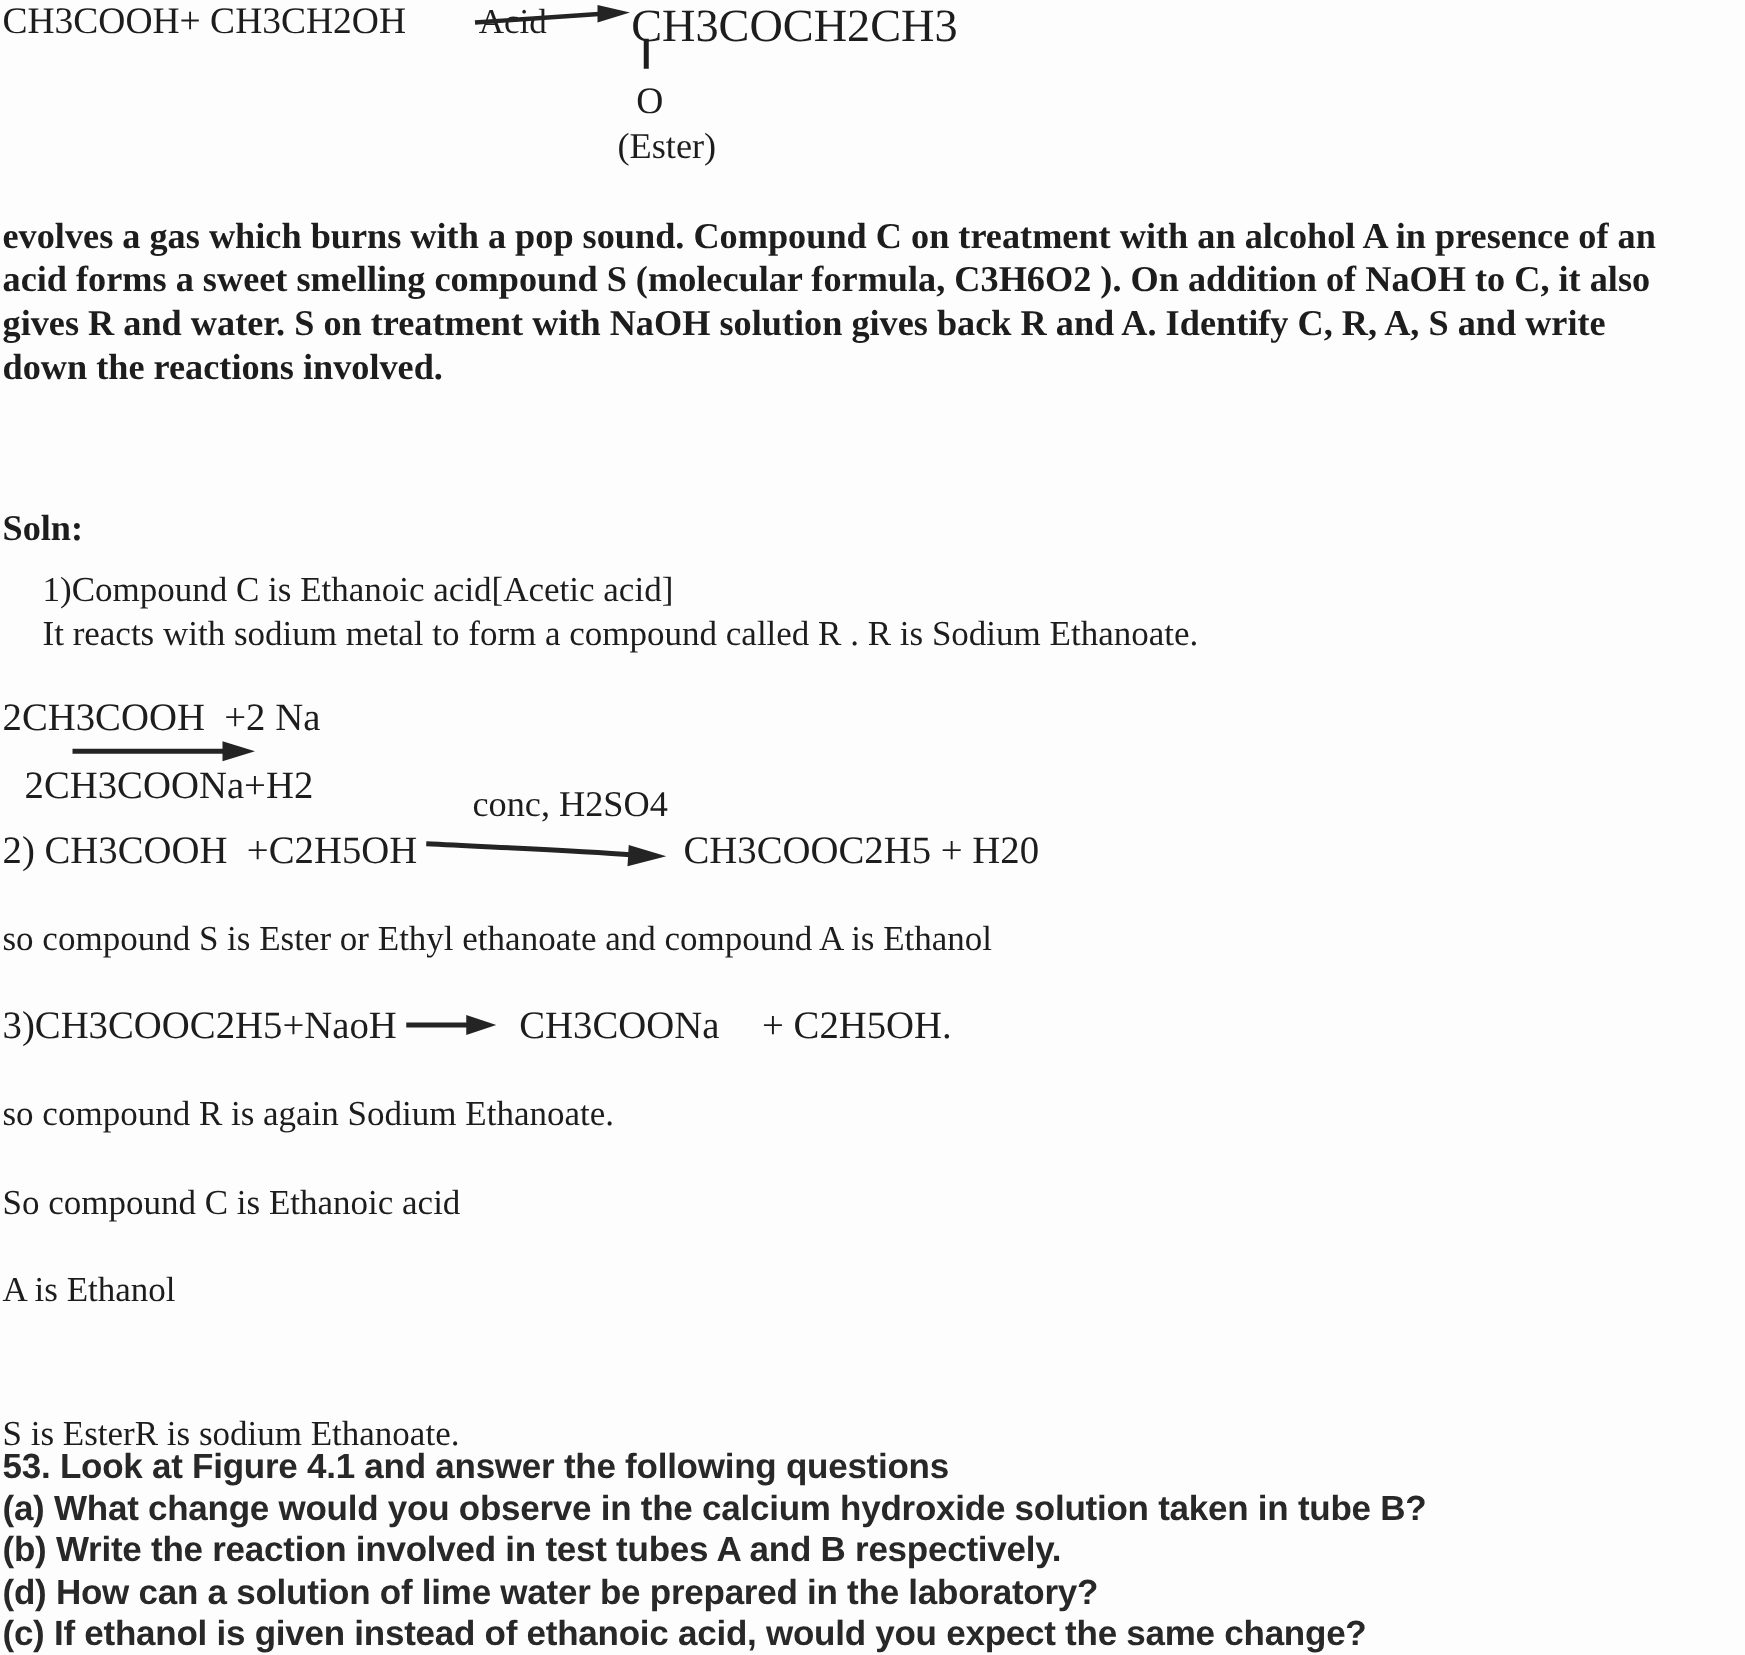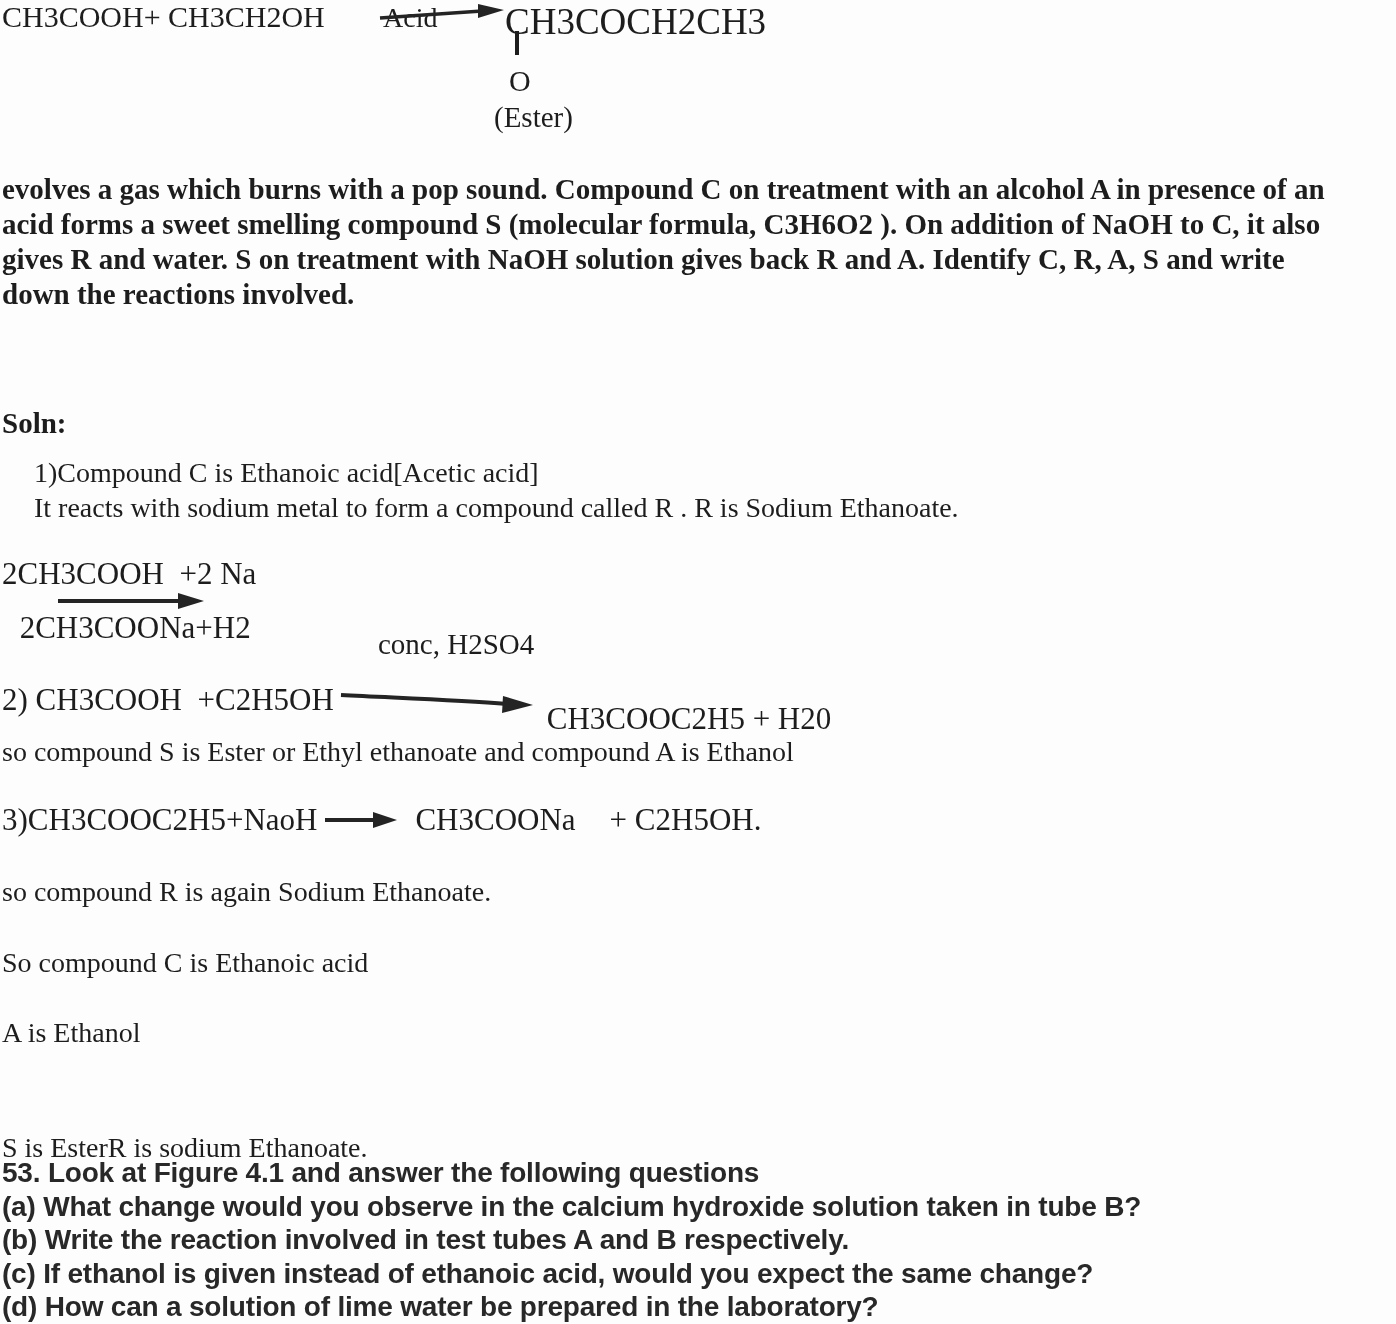--- a/index.html
+++ b/index.html
@@ -105,21 +105,21 @@
   </div>
 
   <div class="abs serif cond">conc, H2SO4</div>
 
   <div class="abs serif rxn rxn2">
     <span class="pre">2) CH3COOH  +C2H5OH</span>
     <svg width="200" height="30" viewBox="0 0 200 30" style="margin-left:5px;">
       <path class="arrow-stroke" d="M2,10 C60,13 120,15 168,19" stroke-width="4"></path>
       <polygon class="arrow-head" points="164,11 194,20 163,28"></polygon>
     </svg>
-    <span class="pre" style="margin-left:8px;margin-top:39px;">CH3COOC2H5 + H20</span>
+    <span class="pre" style="margin-left:8px;">CH3COOC2H5 + H20</span>
   </div>
 
   <div class="abs serif note note-s">so compound S is Ester or Ethyl ethanoate and compound A is Ethanol</div>
 
   <div class="abs serif rxn rxn3">
     <span class="pre">3)CH3COOC2H5+NaoH</span>
     <svg width="76" height="18" viewBox="0 0 76 18" style="margin-left:6px;">
       <path class="arrow-stroke" d="M2,9 L52,9" stroke-width="4"></path>
       <polygon class="arrow-head" points="50,1 74,9 50,17"></polygon>
     </svg>
@@ -129,17 +129,17 @@
 
   <div class="abs serif note note-r">so compound R is again Sodium Ethanoate.</div>
   <div class="abs serif note note-c">So compound C is Ethanoic acid</div>
   <div class="abs serif note note-a">A is Ethanol</div>
   <div class="abs serif note note-s2">S is EsterR is sodium Ethanoate.</div>
 
   <div class="abs q53">
     <div>53. Look at Figure 4.1 and answer the following questions</div>
     <div>(a) What change would you observe in the calcium hydroxide solution taken in tube B?</div>
     <div>(b) Write the reaction involved in test tubes A and B respectively.</div>
+    <div>(d) How can a solution of lime water be prepared in the laboratory?</div>
     <div>(c) If ethanol is given instead of ethanoic acid, would you expect the same change?</div>
-    <div>(d) How can a solution of lime water be prepared in the laboratory?</div>
   </div>
 
 </div>
 
 </body></html>

